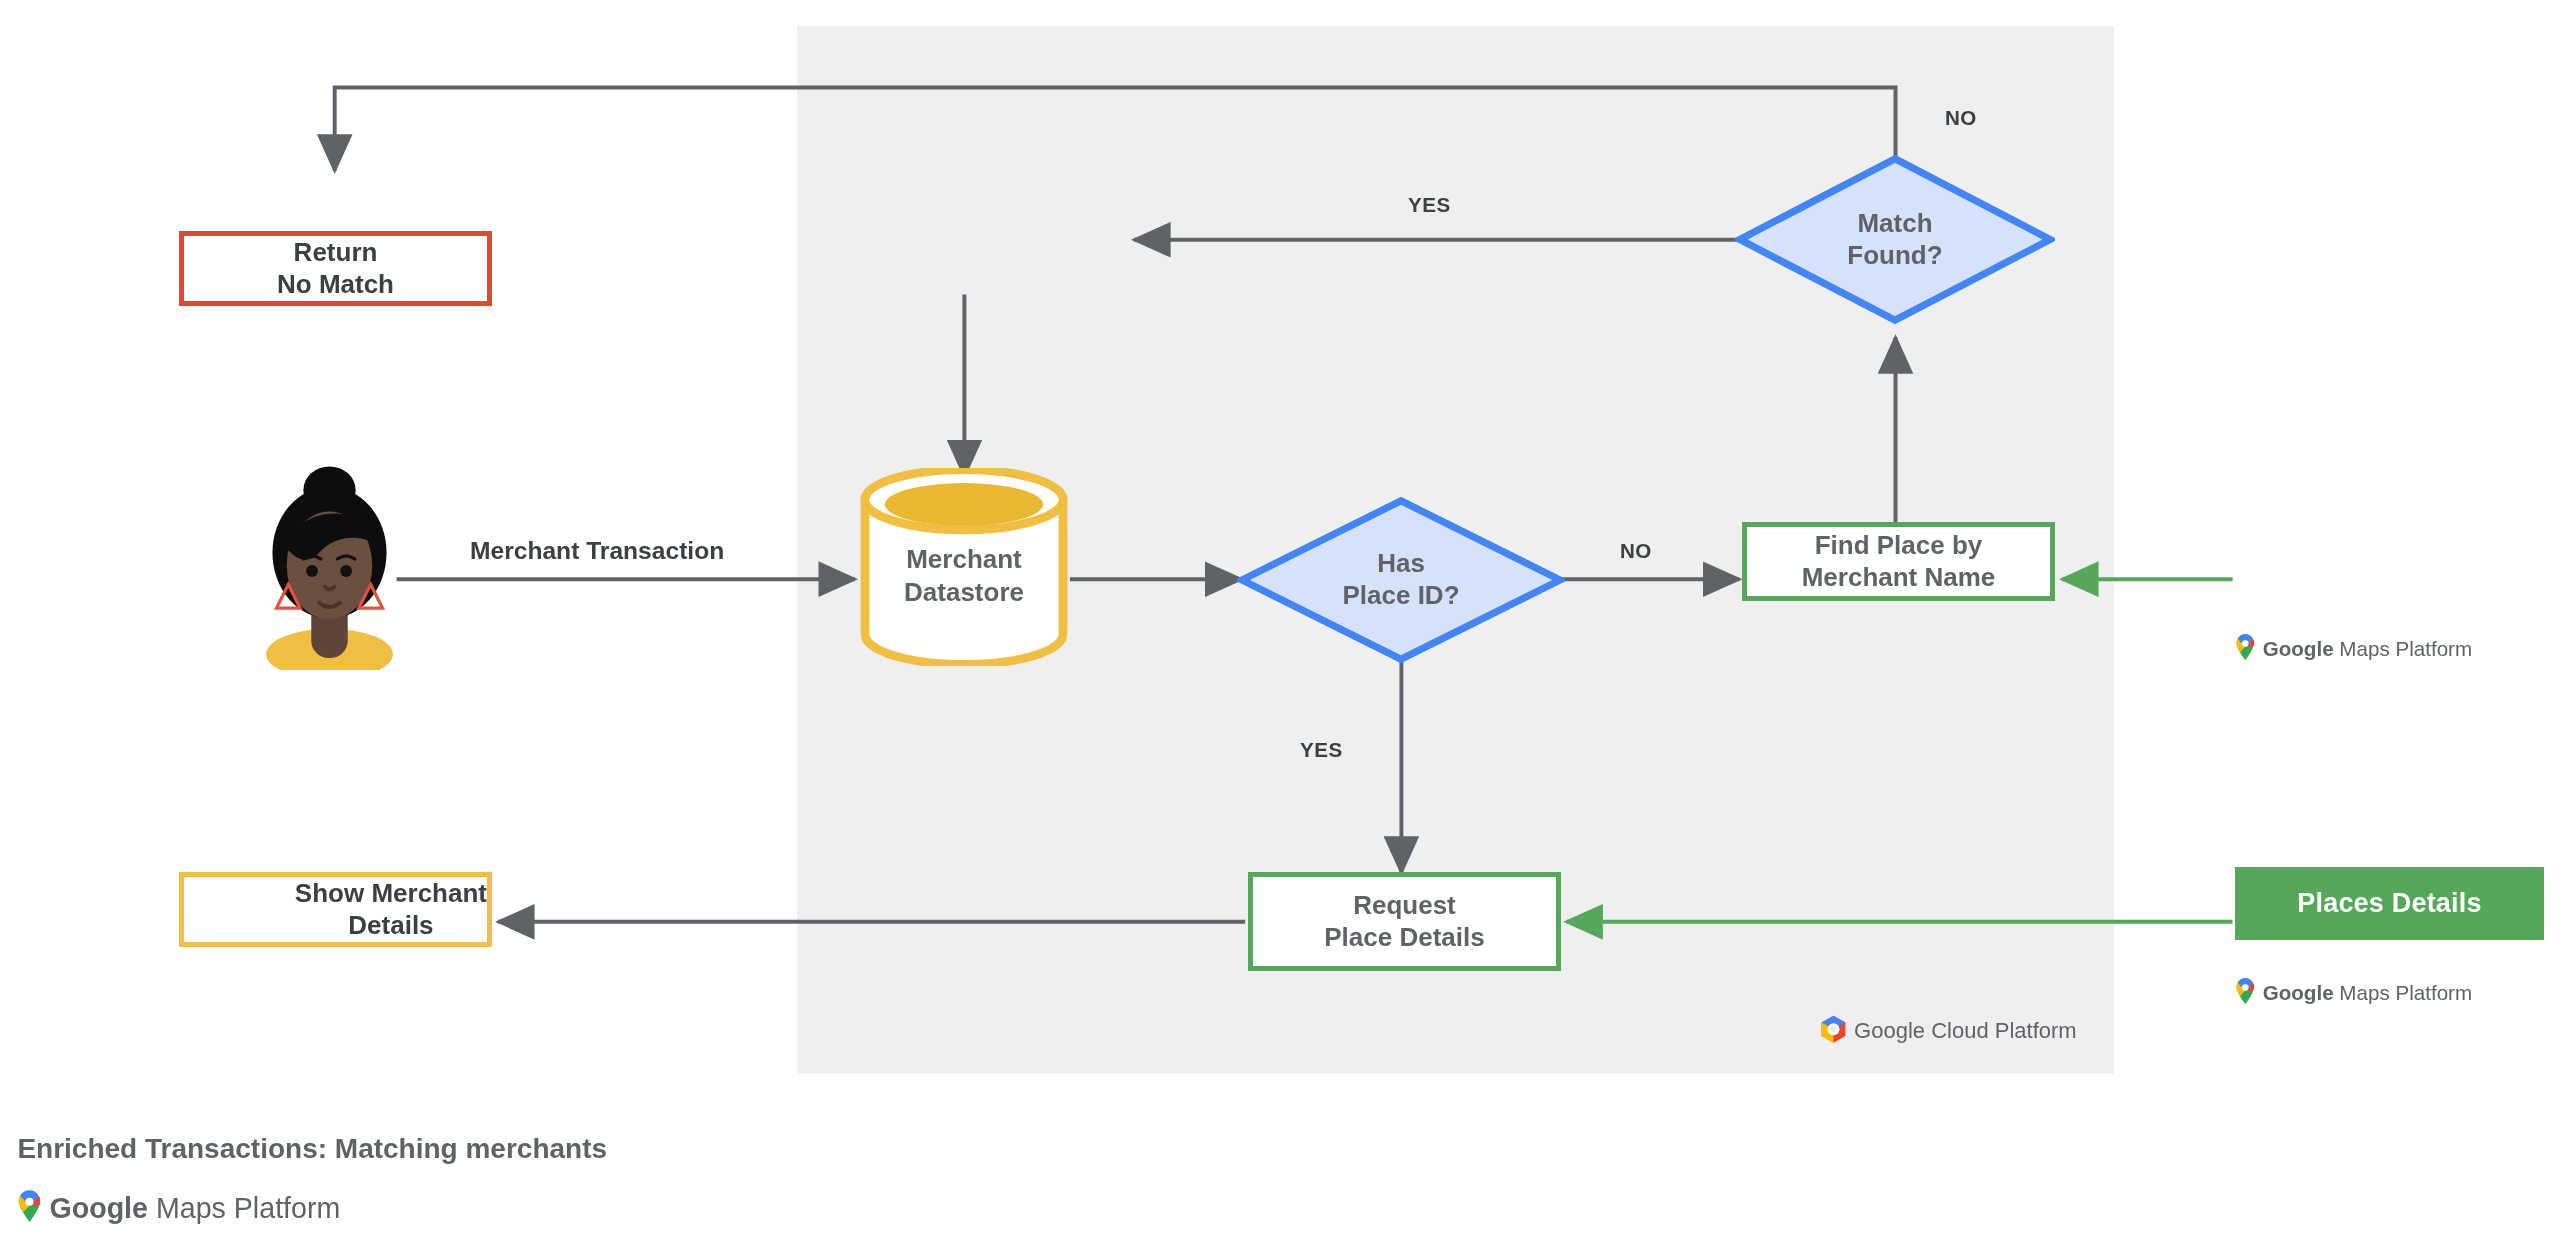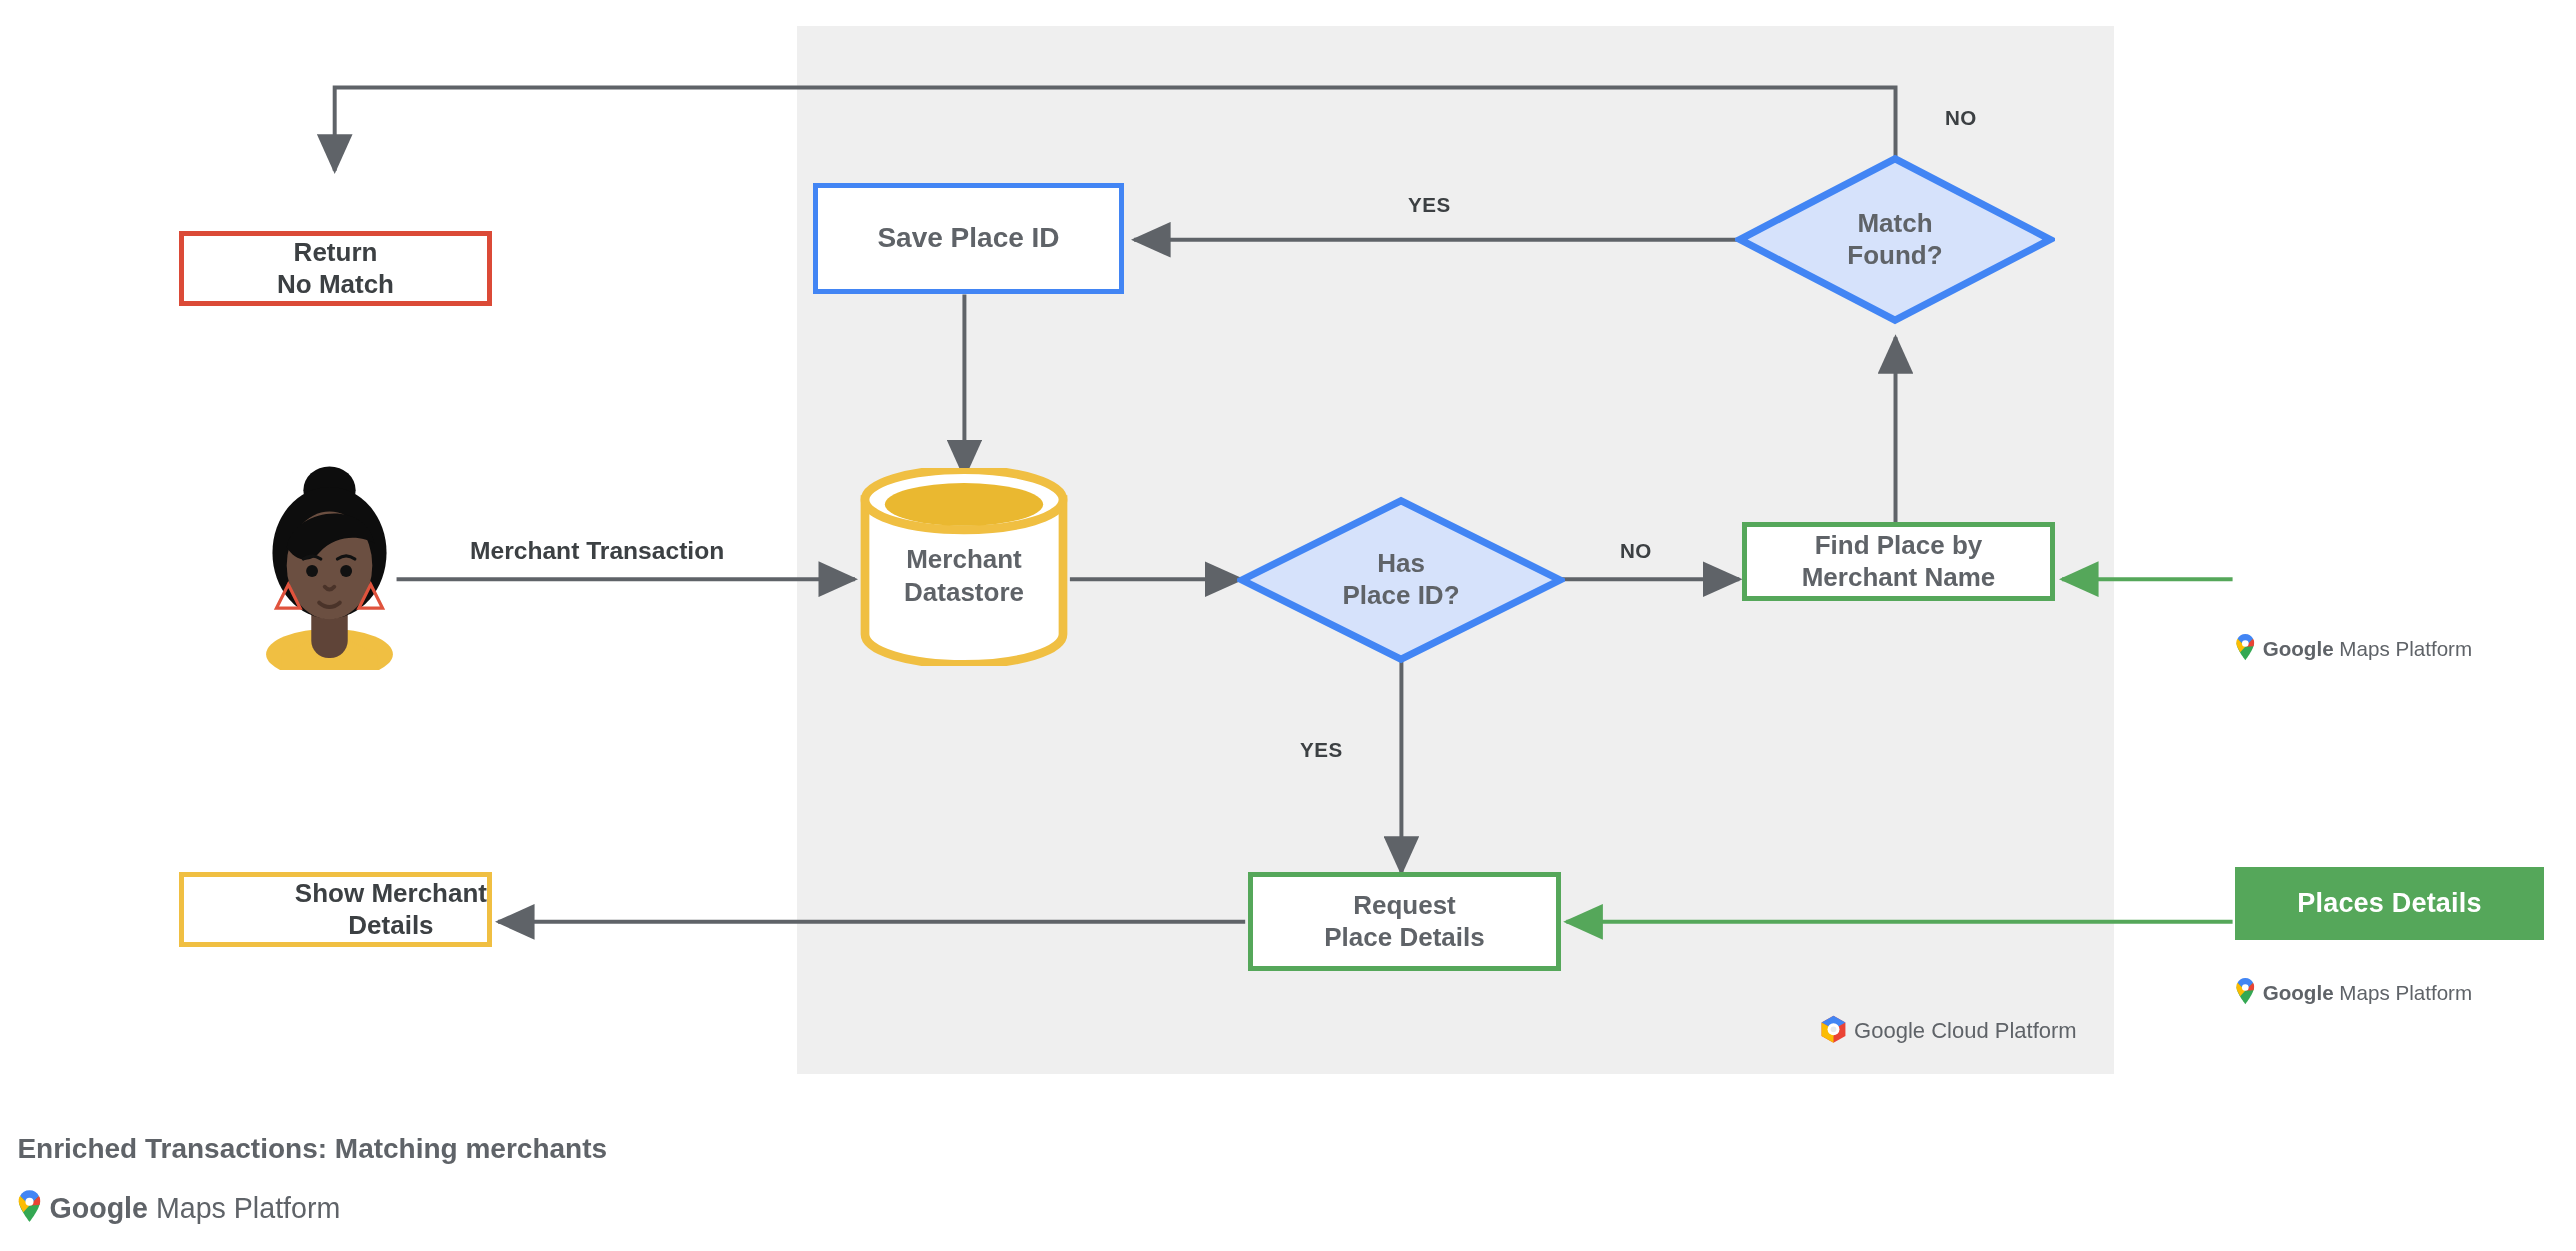--- a/index.html
+++ b/index.html
@@ -179,23 +179,20 @@
     </div>
   </div>
 
   <div class="abs node yellow" style="left:179px;top:872px;width:313px;height:75px;font-size:26px;">
     <div>
       <div>Show Merchant</div>
       <div>Details</div>
     </div>
   </div>
 
-  <div class="abs node blue" style="left:813px;top:183px;width:311px;height:111px;font-size:28px;">
-    <div>Save Place ID</div>
-  </div>
 
   <div class="abs" style="left:857px;top:468px;width:214px;height:198px;">
     <svg width="214" height="198" viewBox="0 0 270 250">
       <path d="M10,40 L10,210 a125,38 0 0 0 250,0 L260,40 Z" fill="#ffffff" stroke="#f0bf42" stroke-width="11"></path>
       <ellipse cx="135" cy="40" rx="125" ry="38" fill="#ffffff" stroke="#f0bf42" stroke-width="11"></ellipse>
       <ellipse cx="135" cy="46" rx="100" ry="27" fill="#eab830"></ellipse>
     </svg>
     <div class="abs" style="left:0;top:75px;width:214px;text-align:center;font-size:26px;font-weight:bold;color:#5f6368;line-height:1.25;">
       <div>Merchant</div>
       <div>Datastore</div>

